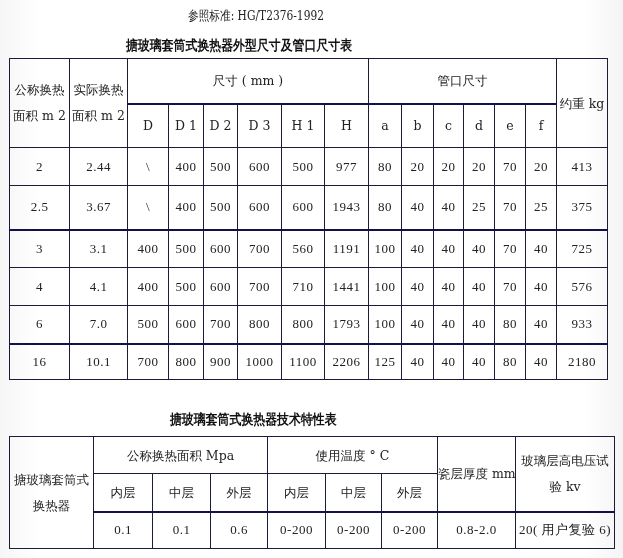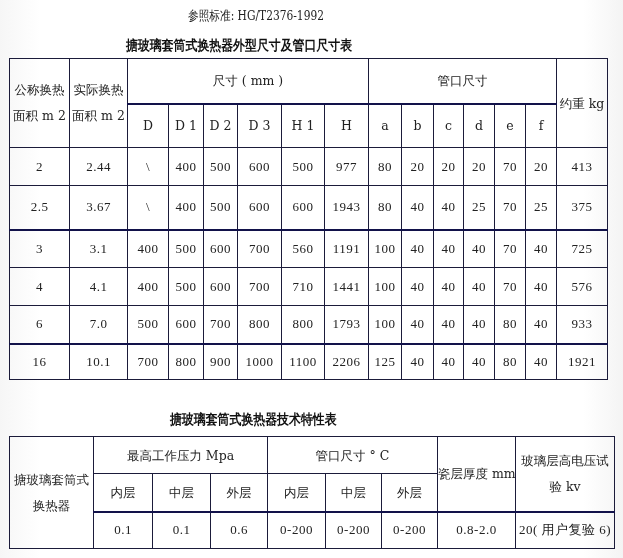--- a/index.html
+++ b/index.html
@@ -176,21 +176,21 @@
     <td class="thick-top">900</td>
     <td class="thick-top">1000</td>
     <td class="thick-top">1100</td>
     <td class="thick-top">2206</td>
     <td class="thick-top">125</td>
     <td class="thick-top">40</td>
     <td class="thick-top">40</td>
     <td class="thick-top">40</td>
     <td class="thick-top">80</td>
     <td class="thick-top">40</td>
-    <td class="thick-top">1921</td>
+    <td class="thick-top">2180</td>
   </tr>
 </tbody>
   </table>
 
 <div class="title" style="left:170px; top:411px;">搪玻璃套筒式换热器技术特性表</div>
 
 <table class="grid" style="left:9px; top:436px; width:605px;">
   <colgroup>
     <col style="width:84px">
     <col style="width:59px">
@@ -198,22 +198,22 @@
       <col style="width:57px">
     <col style="width:58px">
       <col style="width:56px">
       <col style="width:56px">
     <col style="width:78px">
       <col style="width:99px">
   </colgroup>
   <tbody>
       <tr style="height:37px;">
     <td rowspan="3" class="wrap">搪玻璃套筒式换热器</td>
-    <td colspan="3">最高工作压力 Mpa</td>
-    <td colspan="3">管口尺寸 ° C</td>
+    <td colspan="3">公称换热面积 Mpa</td>
+    <td colspan="3">使用温度 ° C</td>
     <td rowspan="2">瓷层厚度 mm</td>
     <td rowspan="2" class="wrap">玻璃层高电压试验 kv</td>
   </tr>
   <tr style="height:38px;">
     <td>内层</td>
     <td>中层</td>
     <td>外层</td>
     <td>内层</td>
     <td>中层</td>
     <td>外层</td>

